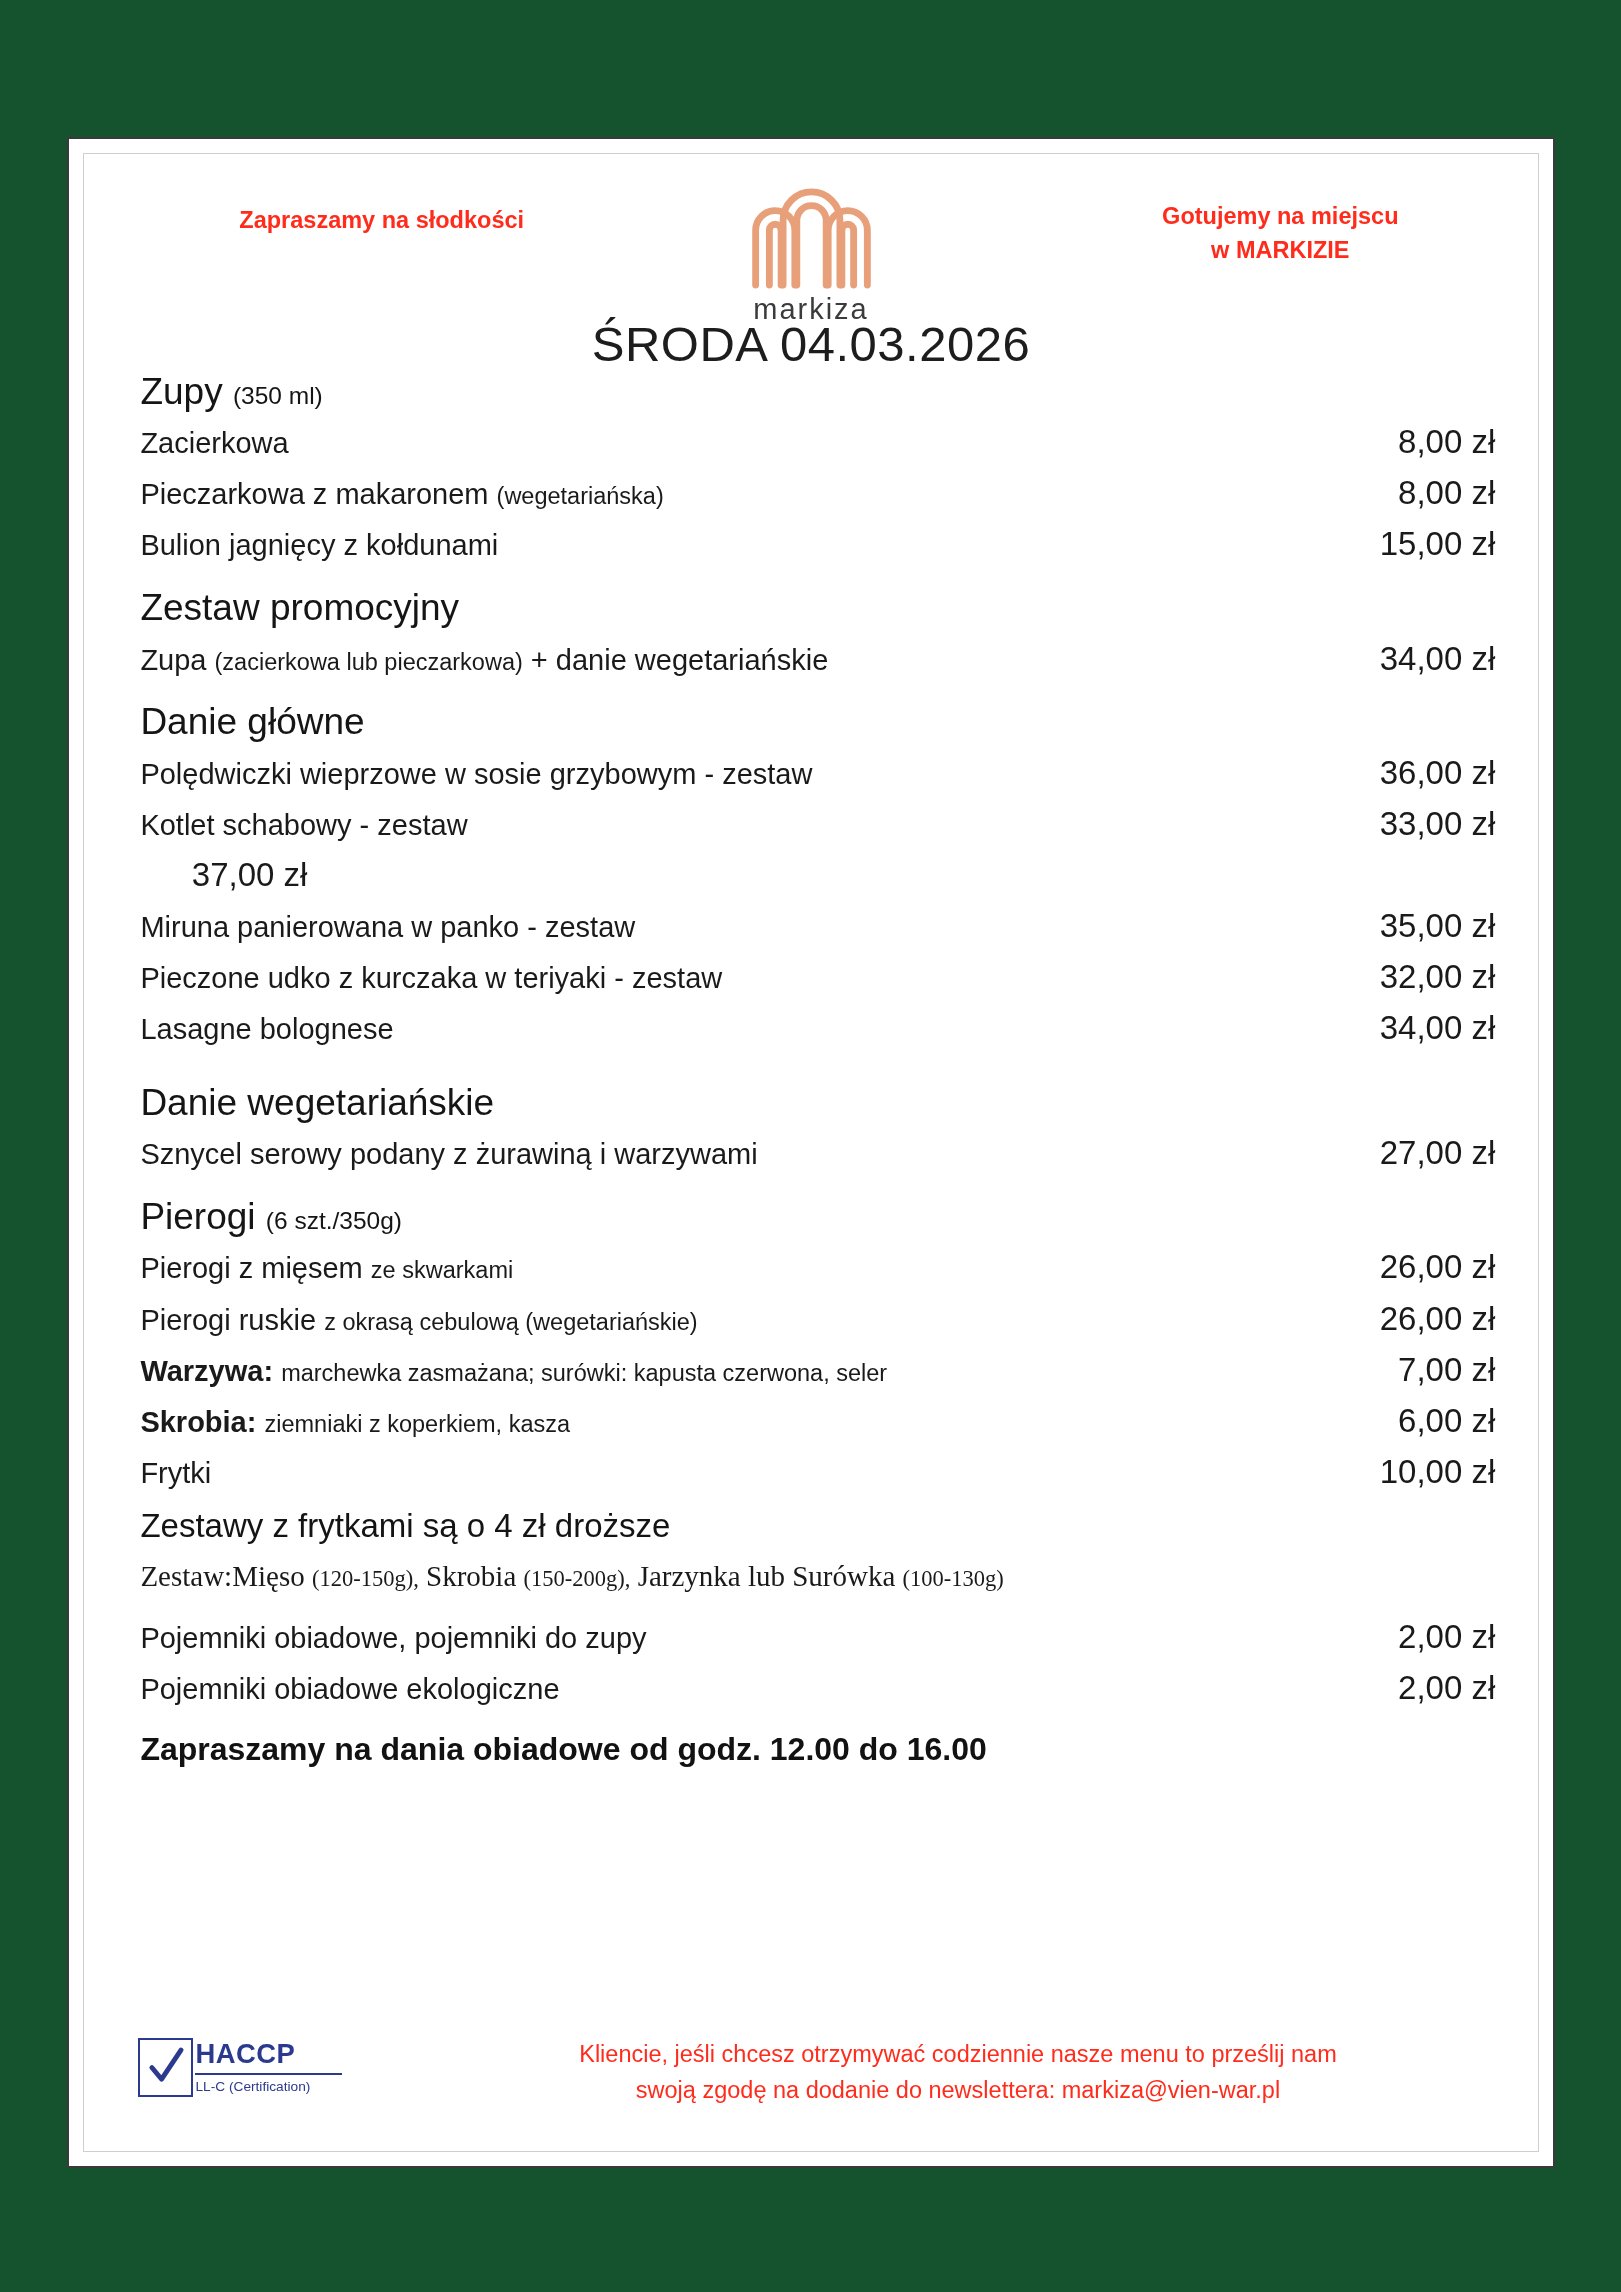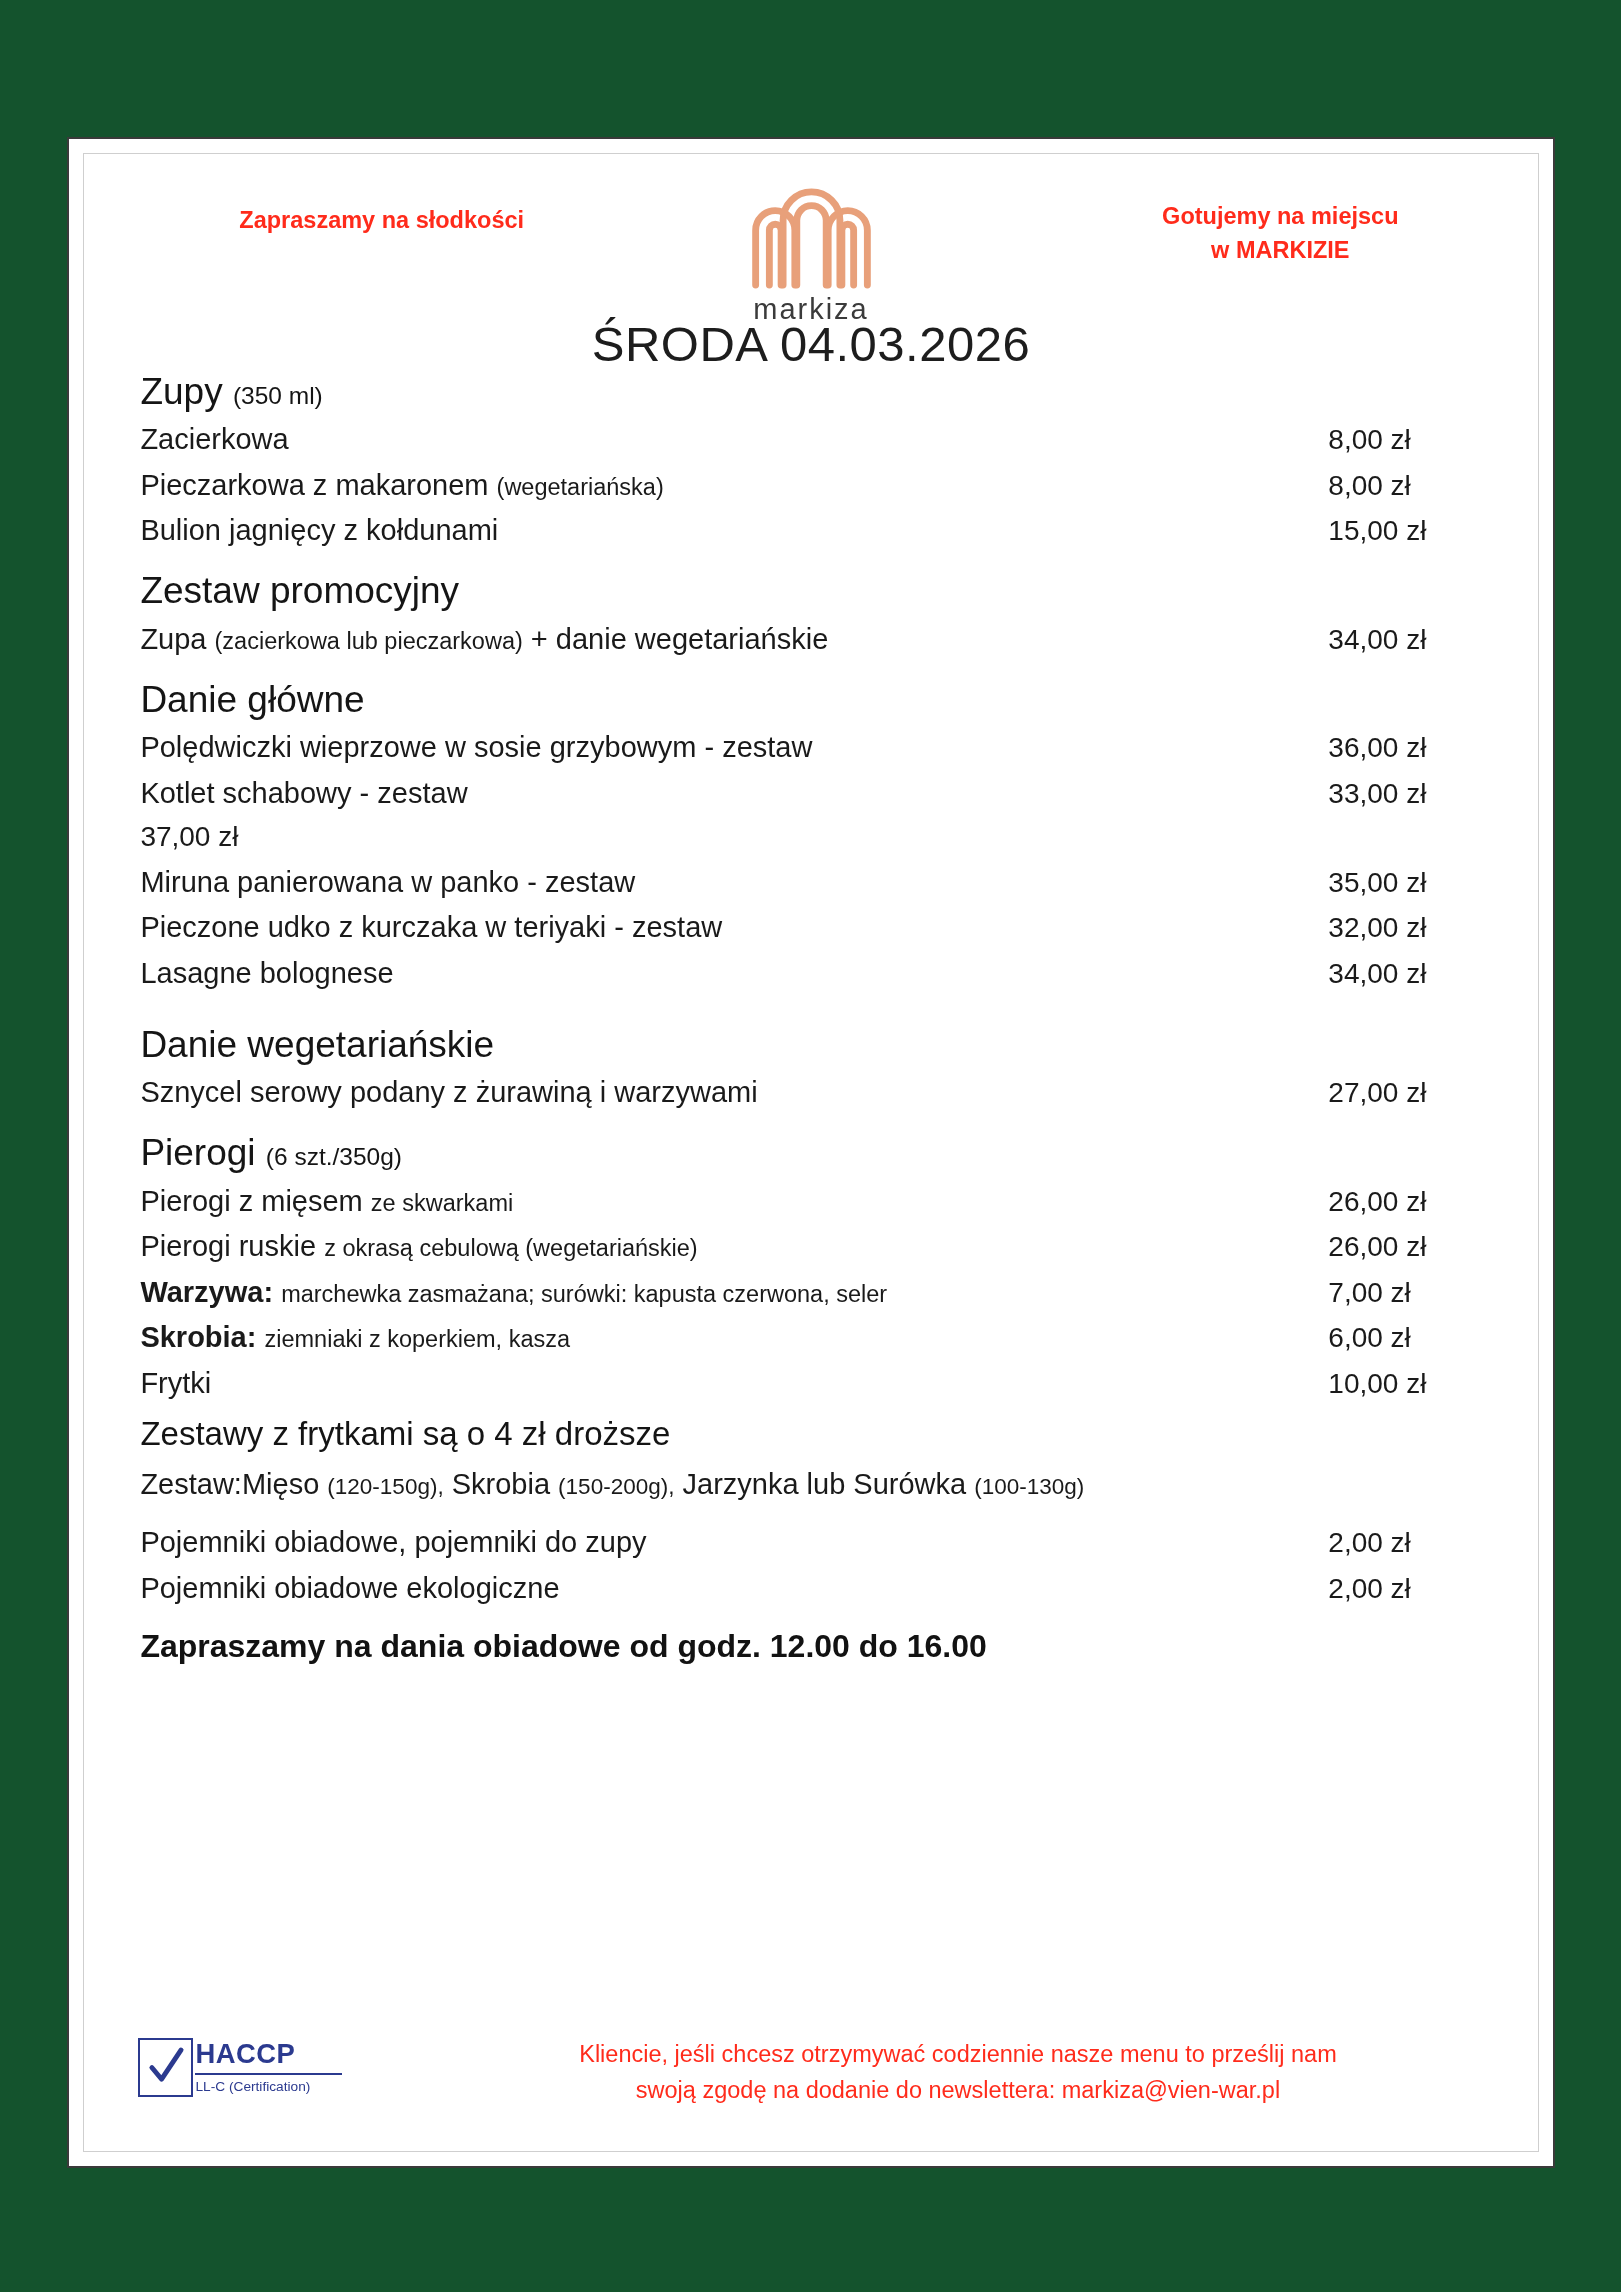--- a/index.html
+++ b/index.html
@@ -122,29 +122,31 @@
     color: #1a1a1a;
     padding-right: 19.6px;
   }
   .row .name .sub {
     font-size: 23.5px;
   }
   .row .name .bold {
     font-weight: bold;
   }
   .row .price {
-    font-size: 28px;
+    font-size: 33px;
     color: #1a1a1a;
     white-space: nowrap;
+    text-align: right;
     min-width: 167px;
   }
   .note-row {
     margin: 9.8px 0 3.9px 13.7px;
     font-size: 29px;
     line-height: 1.5;
+    font-family: Liberation Serif, serif;
   }
   .note-row .sub {
     font-size: 22.5px;
   }
   .emph-line {
     margin: 9.8px 0 2px 13.7px;
     font-size: 33px;
     color: #141414;
   }
   .closing {

